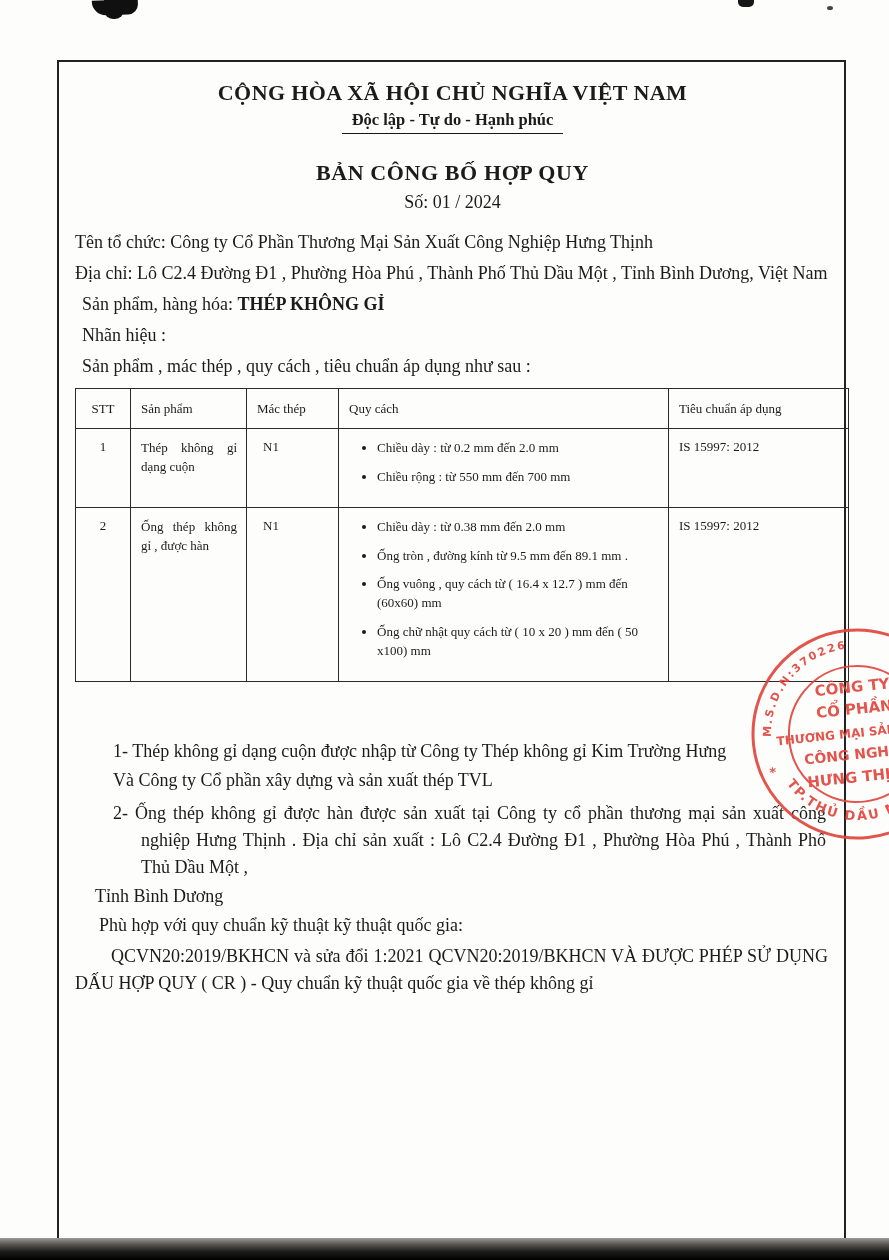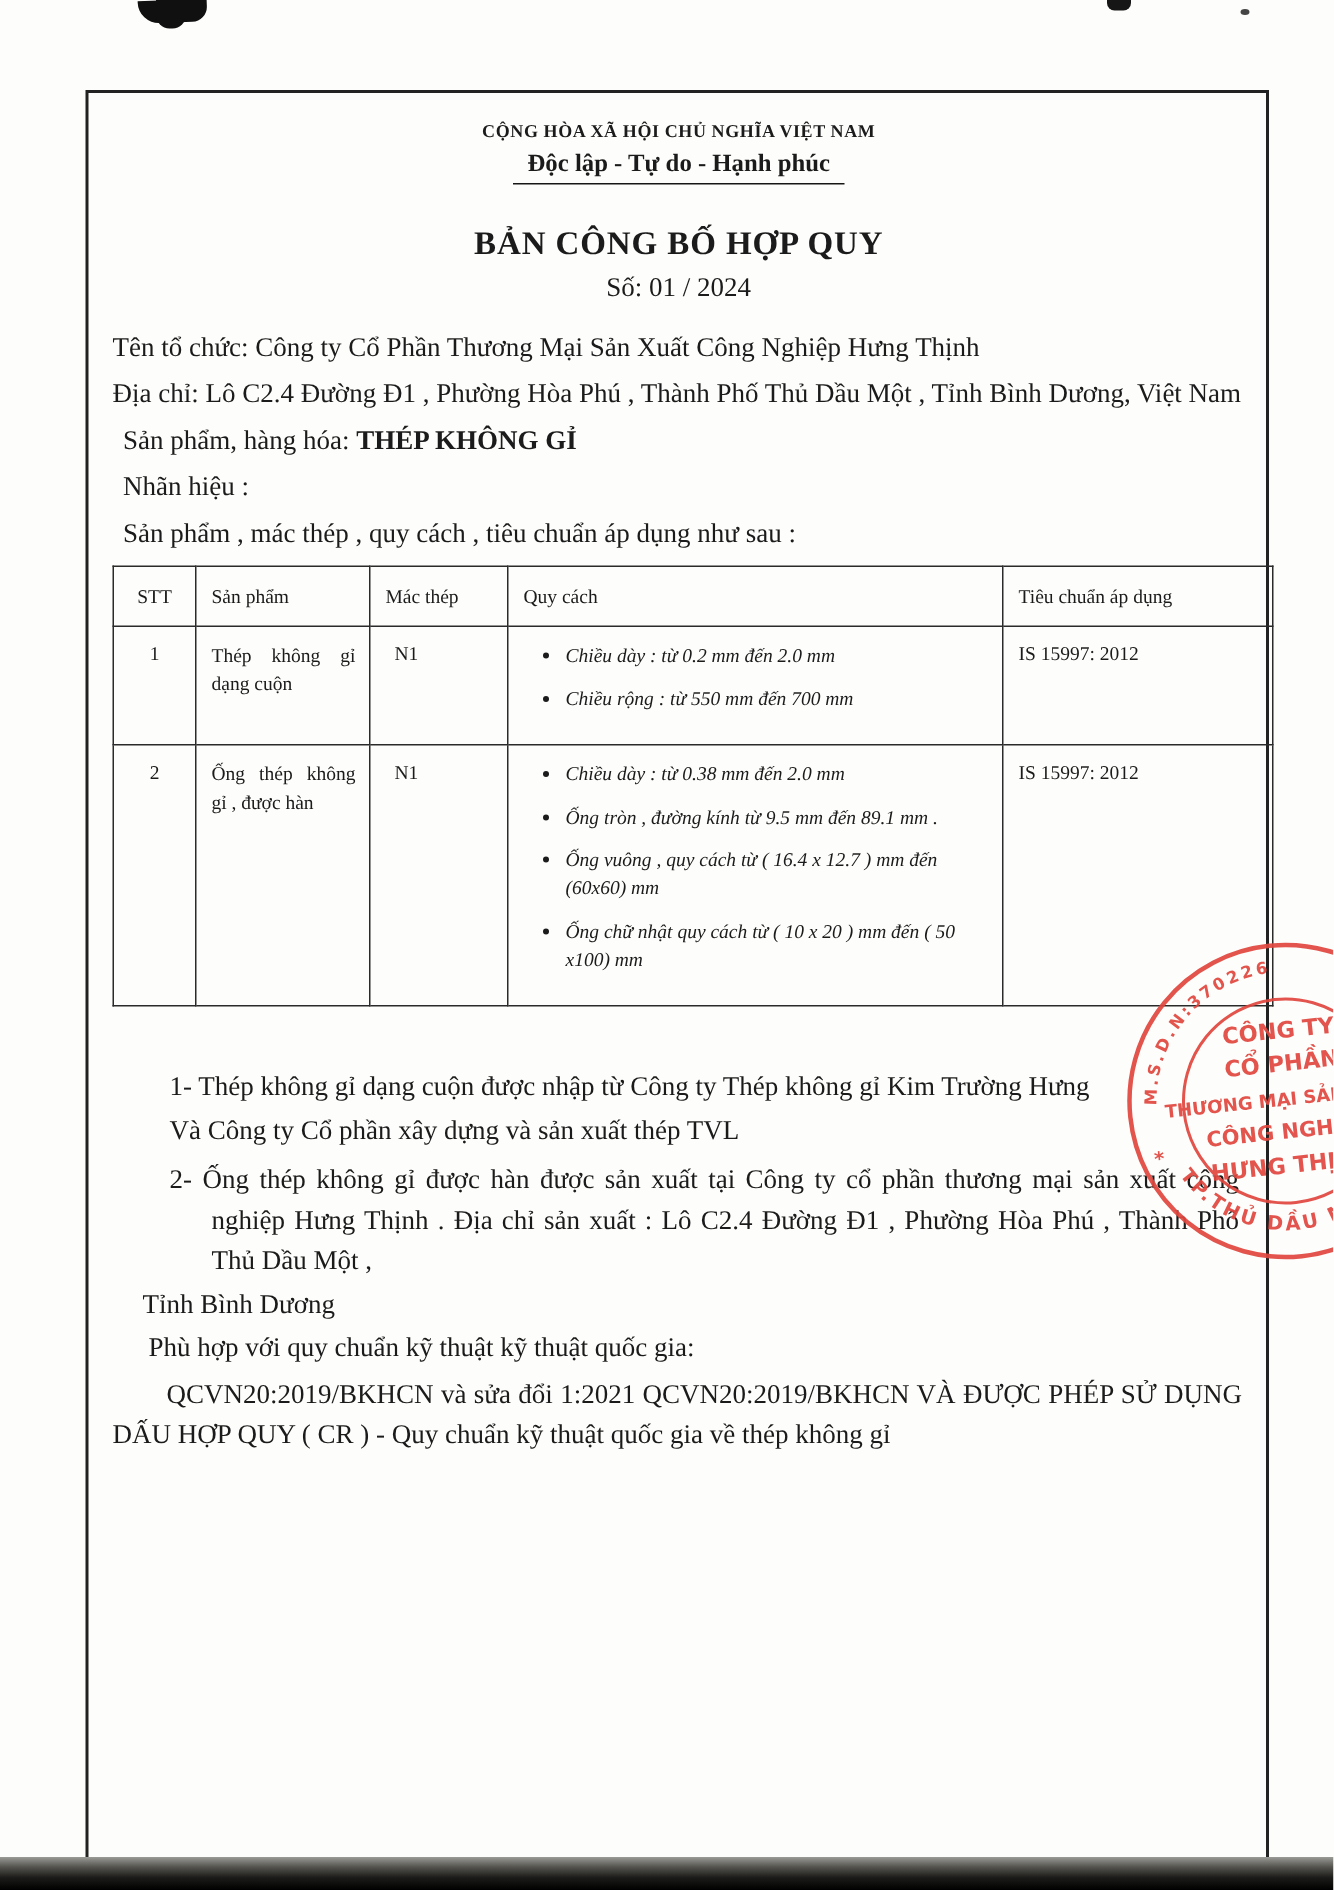--- a/index.html
+++ b/index.html
@@ -17,44 +17,44 @@
   .blot-b{position:absolute;left:738px;top:0;width:16px;height:7px;background:#161616;border-radius:0 0 5px 5px;}
   .blot-c{position:absolute;left:827px;top:6px;width:6px;height:4px;background:#444;border-radius:50%;}
   .bottom-band{position:absolute;left:0;right:0;bottom:0;height:22px;z-index:30;
     background:linear-gradient(180deg,#9a9a96 0%,#55544f 30%,#1c1c1a 62%,#000 100%);}
   
   .frame{position:absolute;left:57px;top:60px;width:789px;height:1200px;
          border:2px solid #222;box-sizing:border-box;z-index:1;}
   .content{position:absolute;left:59px;top:62px;width:785px;z-index:2;
            padding:8px 14px 0 16px;box-sizing:border-box;}
   
-  .national{text-align:center;font-weight:bold;font-size:12px;letter-spacing:.4px;margin:10px 0 4px;}
+  .national{text-align:center;font-weight:bold;font-size:22px;letter-spacing:.4px;margin:10px 0 4px;}
   .motto-wrap{text-align:center;margin:4px 0 2px;}
   .motto{display:inline-block;font-weight:bold;font-size:16.5px;padding:0 10px 3px;
          border-bottom:1.8px solid #161616;}
   .doc-title{text-align:center;font-weight:bold;font-size:22px;letter-spacing:.6px;margin:26px 0 6px;}
   .doc-no{text-align:center;font-size:18px;margin:2px 0 16px;}
   
   .bp{font-size:18px;line-height:1.5;margin:4px 0;}
   .indent6{padding-left:7px;}
   .bold{font-weight:bold;}
   
   table.spec{border-collapse:collapse;table-layout:fixed;width:100%;margin-top:8px;font-size:13px;border-radius:11px;}
   table.spec th,table.spec td{border:1.4px solid #2a2a2a;box-sizing:border-box;}
   table.spec th{font-weight:normal;height:40px;vertical-align:middle;text-align:left;padding:4px 10px;}
   table.spec th.c-stt{text-align:center;padding:4px 2px;}
   td.c-stt{text-align:center;vertical-align:top;padding-top:10px;}
   td.c-sp{vertical-align:top;text-align:justify;padding:10px 9px 12px 10px;line-height:1.45;}
   td.c-mt{vertical-align:top;padding:10px 4px 0 16px;}
   td.c-qc{vertical-align:top;padding:6px 10px 10px 6px;}
   td.c-tc{vertical-align:top;padding:10px 4px 0 10px;}
   td.c-qc ul{margin:4px 0 0;padding-left:32px;}
-  td.c-qc li{margin-bottom:10px;line-height:1.45;font-style:italic;}
+  td.c-qc li{margin-bottom:10px;line-height:1.45;}
   
-  .notes{margin-top:40px;font-size:18px;line-height:1.5;}
+  .notes{margin-top:56px;font-size:18px;line-height:1.5;}
   .note-line{margin:2px 0;padding-left:38px;}
   .note-hang{margin:6px 0 2px;padding-left:66px;text-indent:-28px;text-align:justify;padding-right:4px;}
   .note-plain{margin:2px 0;padding-left:20px;}
   .note-fit{margin:2px 0;padding-left:24px;}
   .note-just{margin:4px 0 0;text-align:justify;text-indent:36px;padding-right:2px;}
   
   .stamp-box{position:absolute;right:0;top:618px;width:150px;height:236px;overflow:hidden;
              z-index:10;pointer-events:none;opacity:.92;}
   .stamp-box svg text{font-family:"DejaVu Sans", sans-serif;font-weight:bold;}
 </style>

